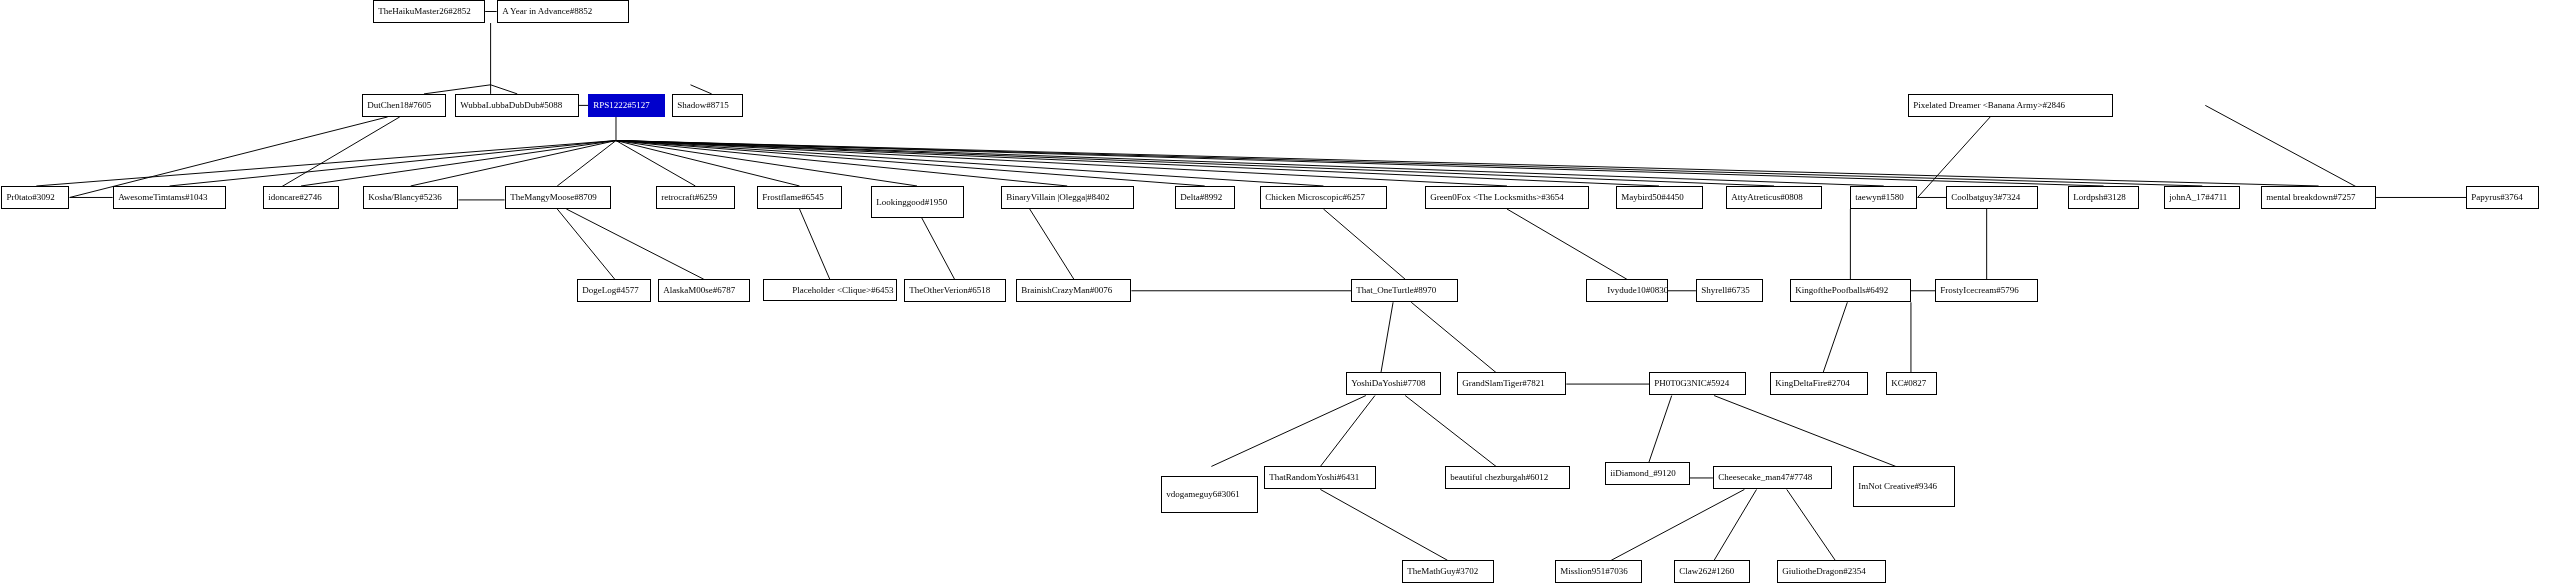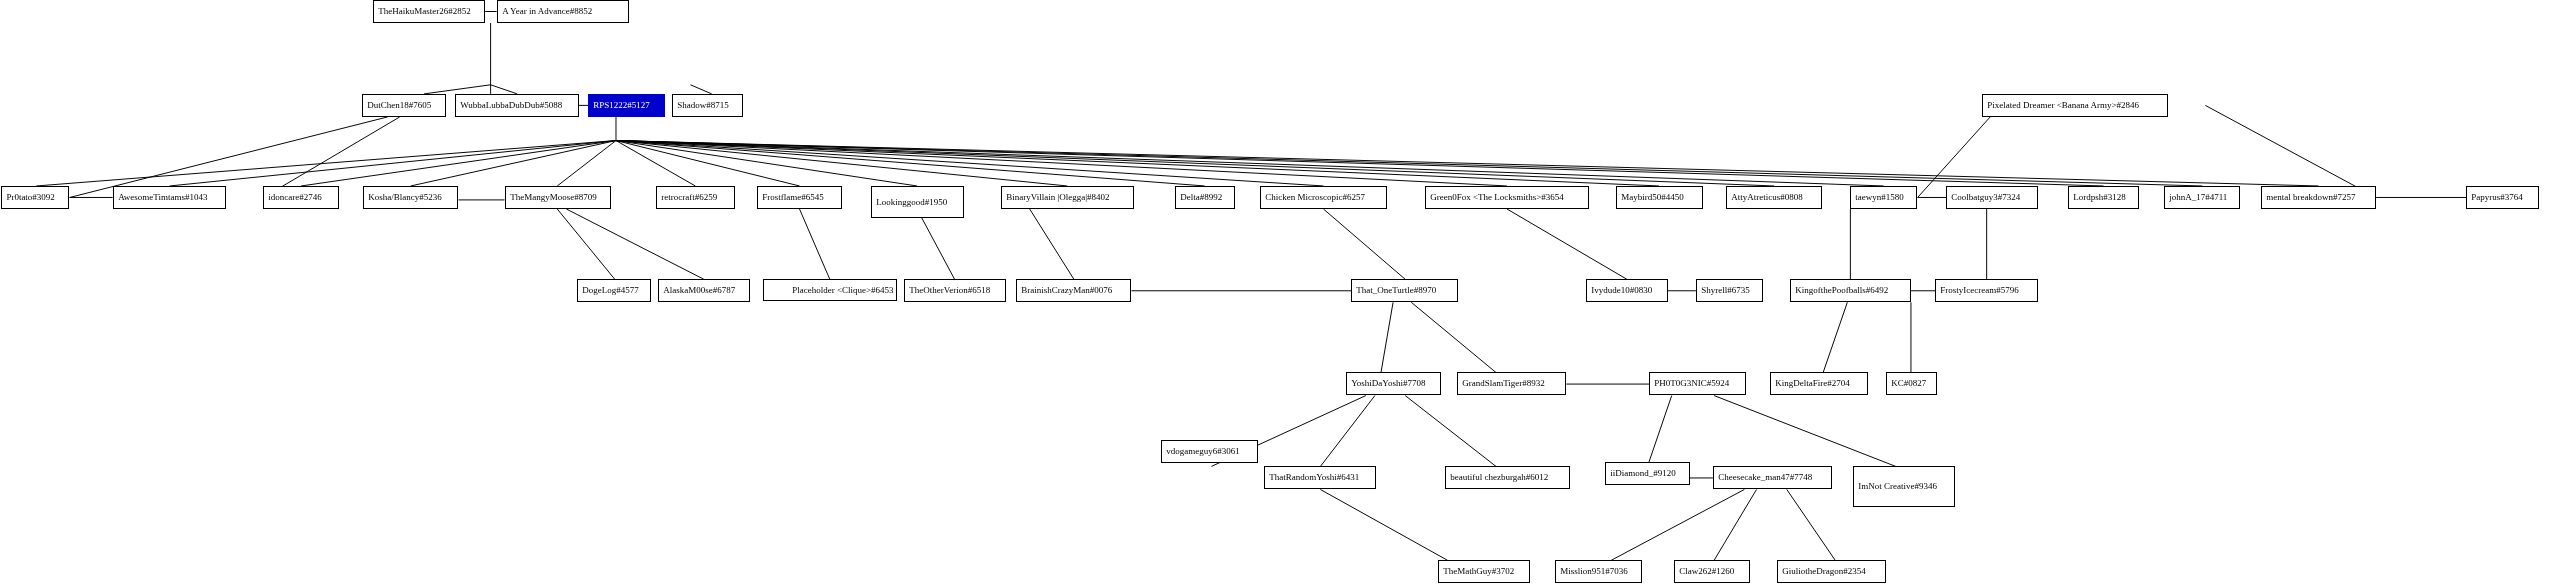--- a/index.html
+++ b/index.html
@@ -132,21 +132,21 @@
       </div>
       <div class="graph-node" style="left: 455px; top: 94px; width: 124px; height: 23px;">
         <span class="node-label">WubbaLubbaDubDub#5088</span>
       </div>
       <div class="graph-node selected" style="left: 588px; top: 94px; width: 77px; height: 23px;">
         <span class="node-label">RPS1222#5127</span>
       </div>
       <div class="graph-node" style="left: 672px; top: 94px; width: 71px; height: 23px;">
         <span class="node-label">Shadow#8715</span>
       </div>
-      <div class="graph-node" style="left: 1982px; top: 94px; width: 186px; height: 23px;">
+      <div class="graph-node" style="left: 1908px; top: 94px; width: 205px; height: 23px;">
         <span class="node-label">Pixelated Dreamer &lt;Banana Army&gt;#2846</span>
       </div>
       <div class="graph-node" style="left: 1.2px; top: 186px; width: 68px; height: 23px;">
         <span class="node-label">Pr0tato#3092</span>
       </div>
       <div class="graph-node" style="left: 113px; top: 186px; width: 113px; height: 23px;">
         <span class="node-label">AwesomeTimtams#1043</span>
       </div>
       <div class="graph-node" style="left: 263px; top: 186px; width: 76px; height: 23px;">
         <span class="node-label">idoncare#2746</span>
@@ -213,66 +213,66 @@
       </div>
       <div class="graph-node" style="left: 904px; top: 279px; width: 102px; height: 23px;">
         <span class="node-label">TheOtherVerion#6518</span>
       </div>
       <div class="graph-node" style="left: 1016px; top: 279px; width: 115px; height: 23px;">
         <span class="node-label">BrainishCrazyMan#0076</span>
       </div>
       <div class="graph-node" style="left: 1351px; top: 279px; width: 107px; height: 23px;">
         <span class="node-label">That_OneTurtle#8970</span>
       </div>
-      <div class="graph-node" style="left: 1586px; top: 279px; width: 82px; height: 23px;">
+      <div class="graph-node" style="left: 1586px; top: 279px; width: 82px; height: 23px; padding-left: 16px;">
         <span class="node-label">Ivydude10#0830</span>
       </div>
       <div class="graph-node" style="left: 1696px; top: 279px; width: 67px; height: 23px;">
         <span class="node-label">Shyrell#6735</span>
       </div>
       <div class="graph-node" style="left: 1790px; top: 279px; width: 121px; height: 23px;">
         <span class="node-label">KingofthePoofballs#6492</span>
       </div>
       <div class="graph-node" style="left: 1935px; top: 279px; width: 103px; height: 23px;">
         <span class="node-label">FrostyIcecream#5796</span>
       </div>
       <div class="graph-node" style="left: 1346px; top: 372px; width: 95px; height: 23px;">
         <span class="node-label">YoshiDaYoshi#7708</span>
       </div>
       <div class="graph-node" style="left: 1457px; top: 372px; width: 109px; height: 23px;">
-        <span class="node-label">GrandSlamTiger#8932</span>
+        <span class="node-label">GrandSlamTiger#7821</span>
       </div>
       <div class="graph-node" style="left: 1649px; top: 372px; width: 97px; height: 23px;">
         <span class="node-label">PH0T0G3NIC#5924</span>
       </div>
       <div class="graph-node" style="left: 1770px; top: 372px; width: 98px; height: 23px;">
         <span class="node-label">KingDeltaFire#2704</span>
       </div>
       <div class="graph-node" style="left: 1886px; top: 372px; width: 51px; height: 23px;">
         <span class="node-label">KC#0827</span>
       </div>
-      <div class="graph-node" style="left: 1161px; top: 440px; width: 97px; height: 23px;">
+      <div class="graph-node" style="left: 1161px; top: 476px; width: 97px; height: 37px;">
         <span class="node-label">vdogameguy6#3061</span>
       </div>
       <div class="graph-node" style="left: 1264px; top: 466px; width: 112px; height: 23px;">
         <span class="node-label">ThatRandomYoshi#6431</span>
       </div>
       <div class="graph-node" style="left: 1445px; top: 466px; width: 125px; height: 23px;">
         <span class="node-label">beautiful chezburgah#6012</span>
       </div>
       <div class="graph-node" style="left: 1605px; top: 462px; width: 85px; height: 23px;">
         <span class="node-label">iiDiamond_#9120</span>
       </div>
       <div class="graph-node" style="left: 1713px; top: 466px; width: 119px; height: 23px;">
         <span class="node-label">Cheesecake_man47#7748</span>
       </div>
       <div class="graph-node" style="left: 1853px; top: 466px; width: 102px; height: 41px;">
         <span class="node-label">ImNot Creative#9346</span>
       </div>
-      <div class="graph-node" style="left: 1402px; top: 560px; width: 92px; height: 23px; margin-left: 36px;">
+      <div class="graph-node" style="left: 1402px; top: 560px; width: 92px; height: 23px;">
         <span class="node-label">TheMathGuy#3702</span>
       </div>
       <div class="graph-node" style="left: 1555px; top: 560px; width: 87px; height: 23px;">
         <span class="node-label">Misslion951#7036</span>
       </div>
       <div class="graph-node" style="left: 1674px; top: 560px; width: 76px; height: 23px;">
         <span class="node-label">Claw262#1260</span>
       </div>
       <div class="graph-node" style="left: 1777px; top: 560px; width: 109px; height: 23px;">
         <span class="node-label">GiuliotheDragon#2354</span>

